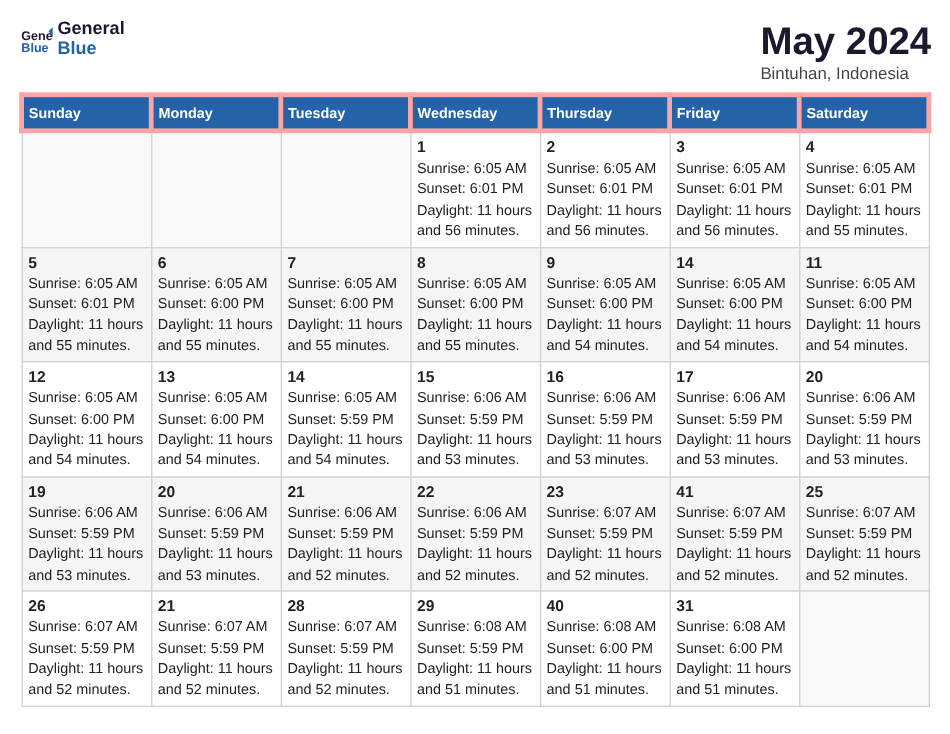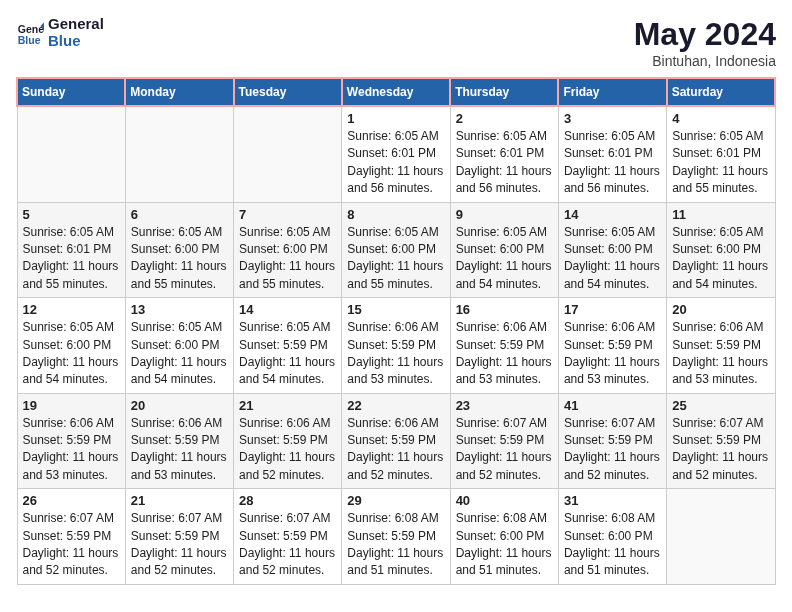--- a/index.html
+++ b/index.html
@@ -19,21 +19,20 @@
     .logo {
       display: flex;
       align-items: center;
       gap: 4px;
     }
     .logo-icon {
       width: 28px;
       height: 28px;
     }
     .title-block {
-      text-align: right;
       margin-left: 28px;
     }
     .month-title {
       font-size: 32px;
       font-weight: bold;
       color: #1a1a2e;
     }
     .subtitle {
       font-size: 14px;
       color: #444;
@@ -43,21 +42,21 @@
       border-collapse: collapse;
       table-layout: fixed;
     }
     thead tr th {
       background: #2563a8;
       color: #fff;
       font-size: 12px;
       font-weight: bold;
       padding: 6px 4px;
       text-align: left;
-      border: 2px solid #fca5a5;
+      border: 4px solid #fca5a5;
     }
     tbody tr td {
       vertical-align: top;
       border: 1px solid #ccc;
       padding: 4px 5px;
       font-size: 10px;
       color: #222;
       height: 88px;
       background: #fff;
     }

